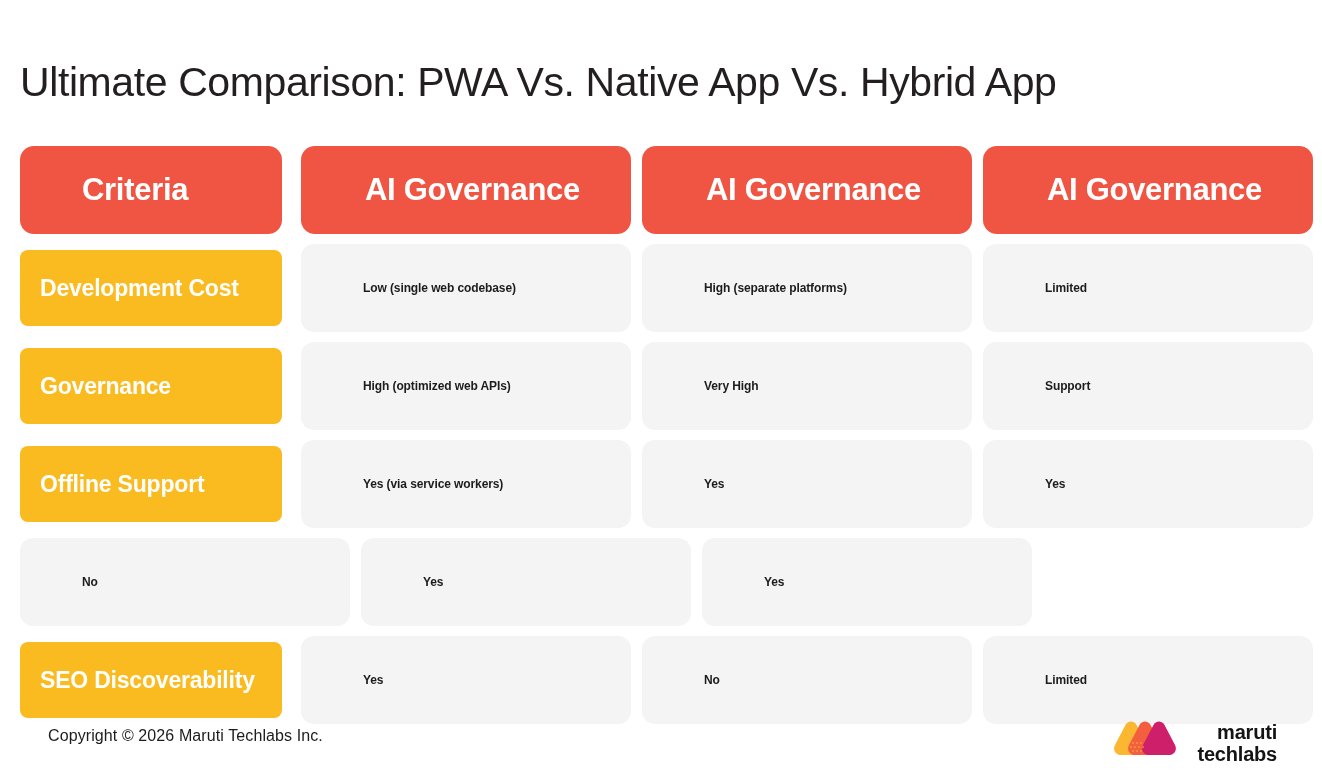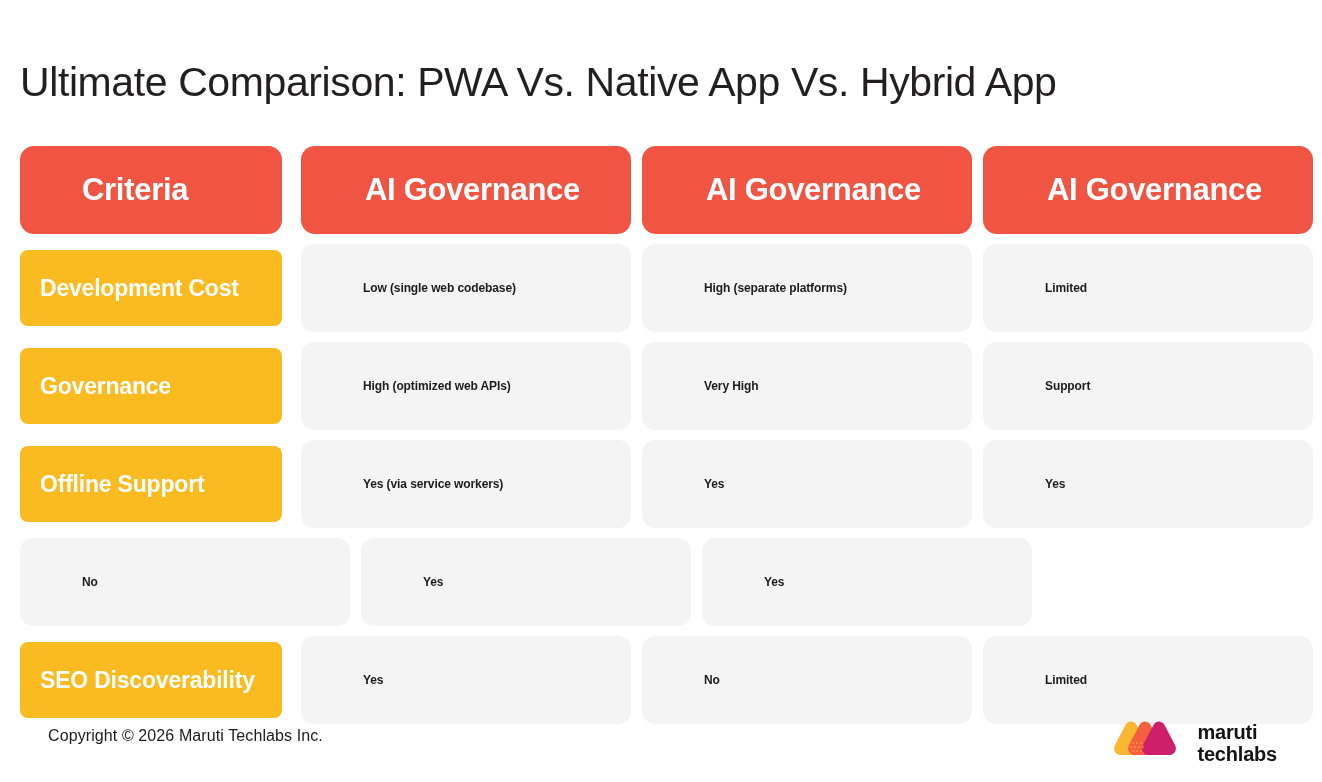--- a/index.html
+++ b/index.html
@@ -160,20 +160,21 @@
     align-items: center;
     gap: 11px;
   }
 
   .logo-mark { width: 78px; height: 50px; display: block; }
 
   .logo-text {
     display: flex;
     flex-direction: column;
     line-height: 1;
+    align-items: flex-end;
   }
 
   .logo-text span {
     font-size: 20px;
     font-weight: 700;
     color: #141414;
     letter-spacing: -0.2px;
     line-height: 22px;
   }
 </style>

